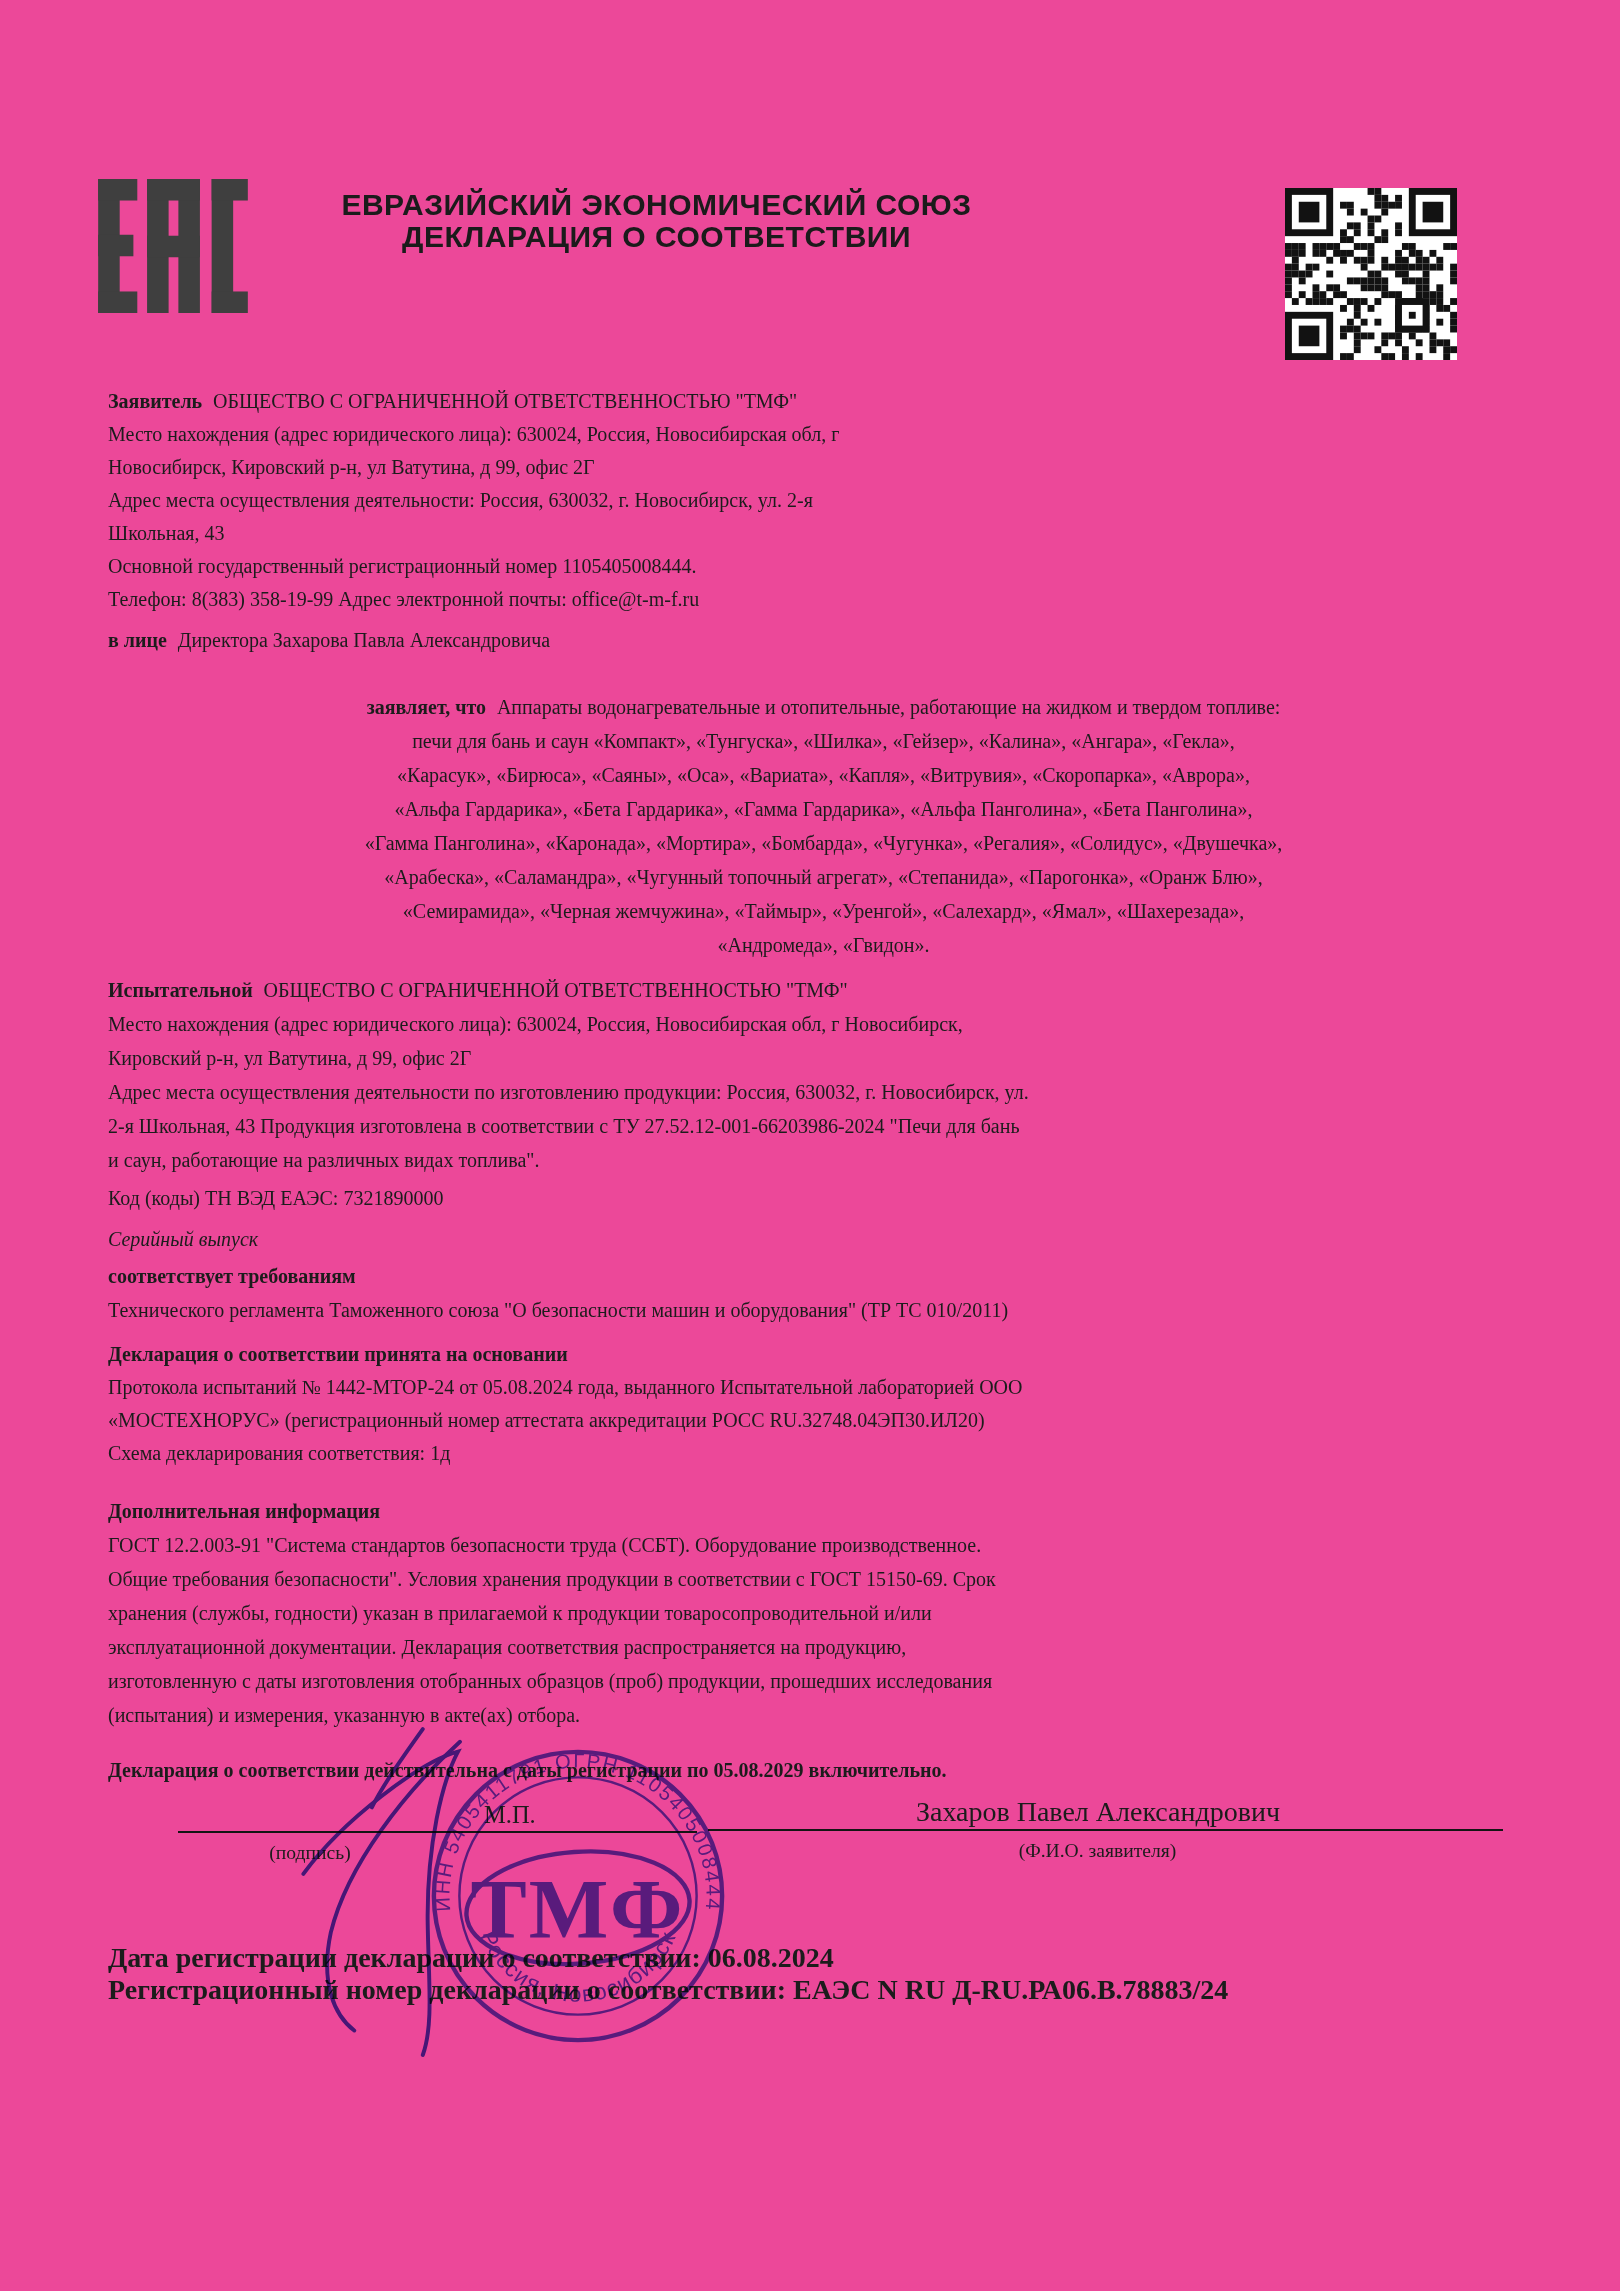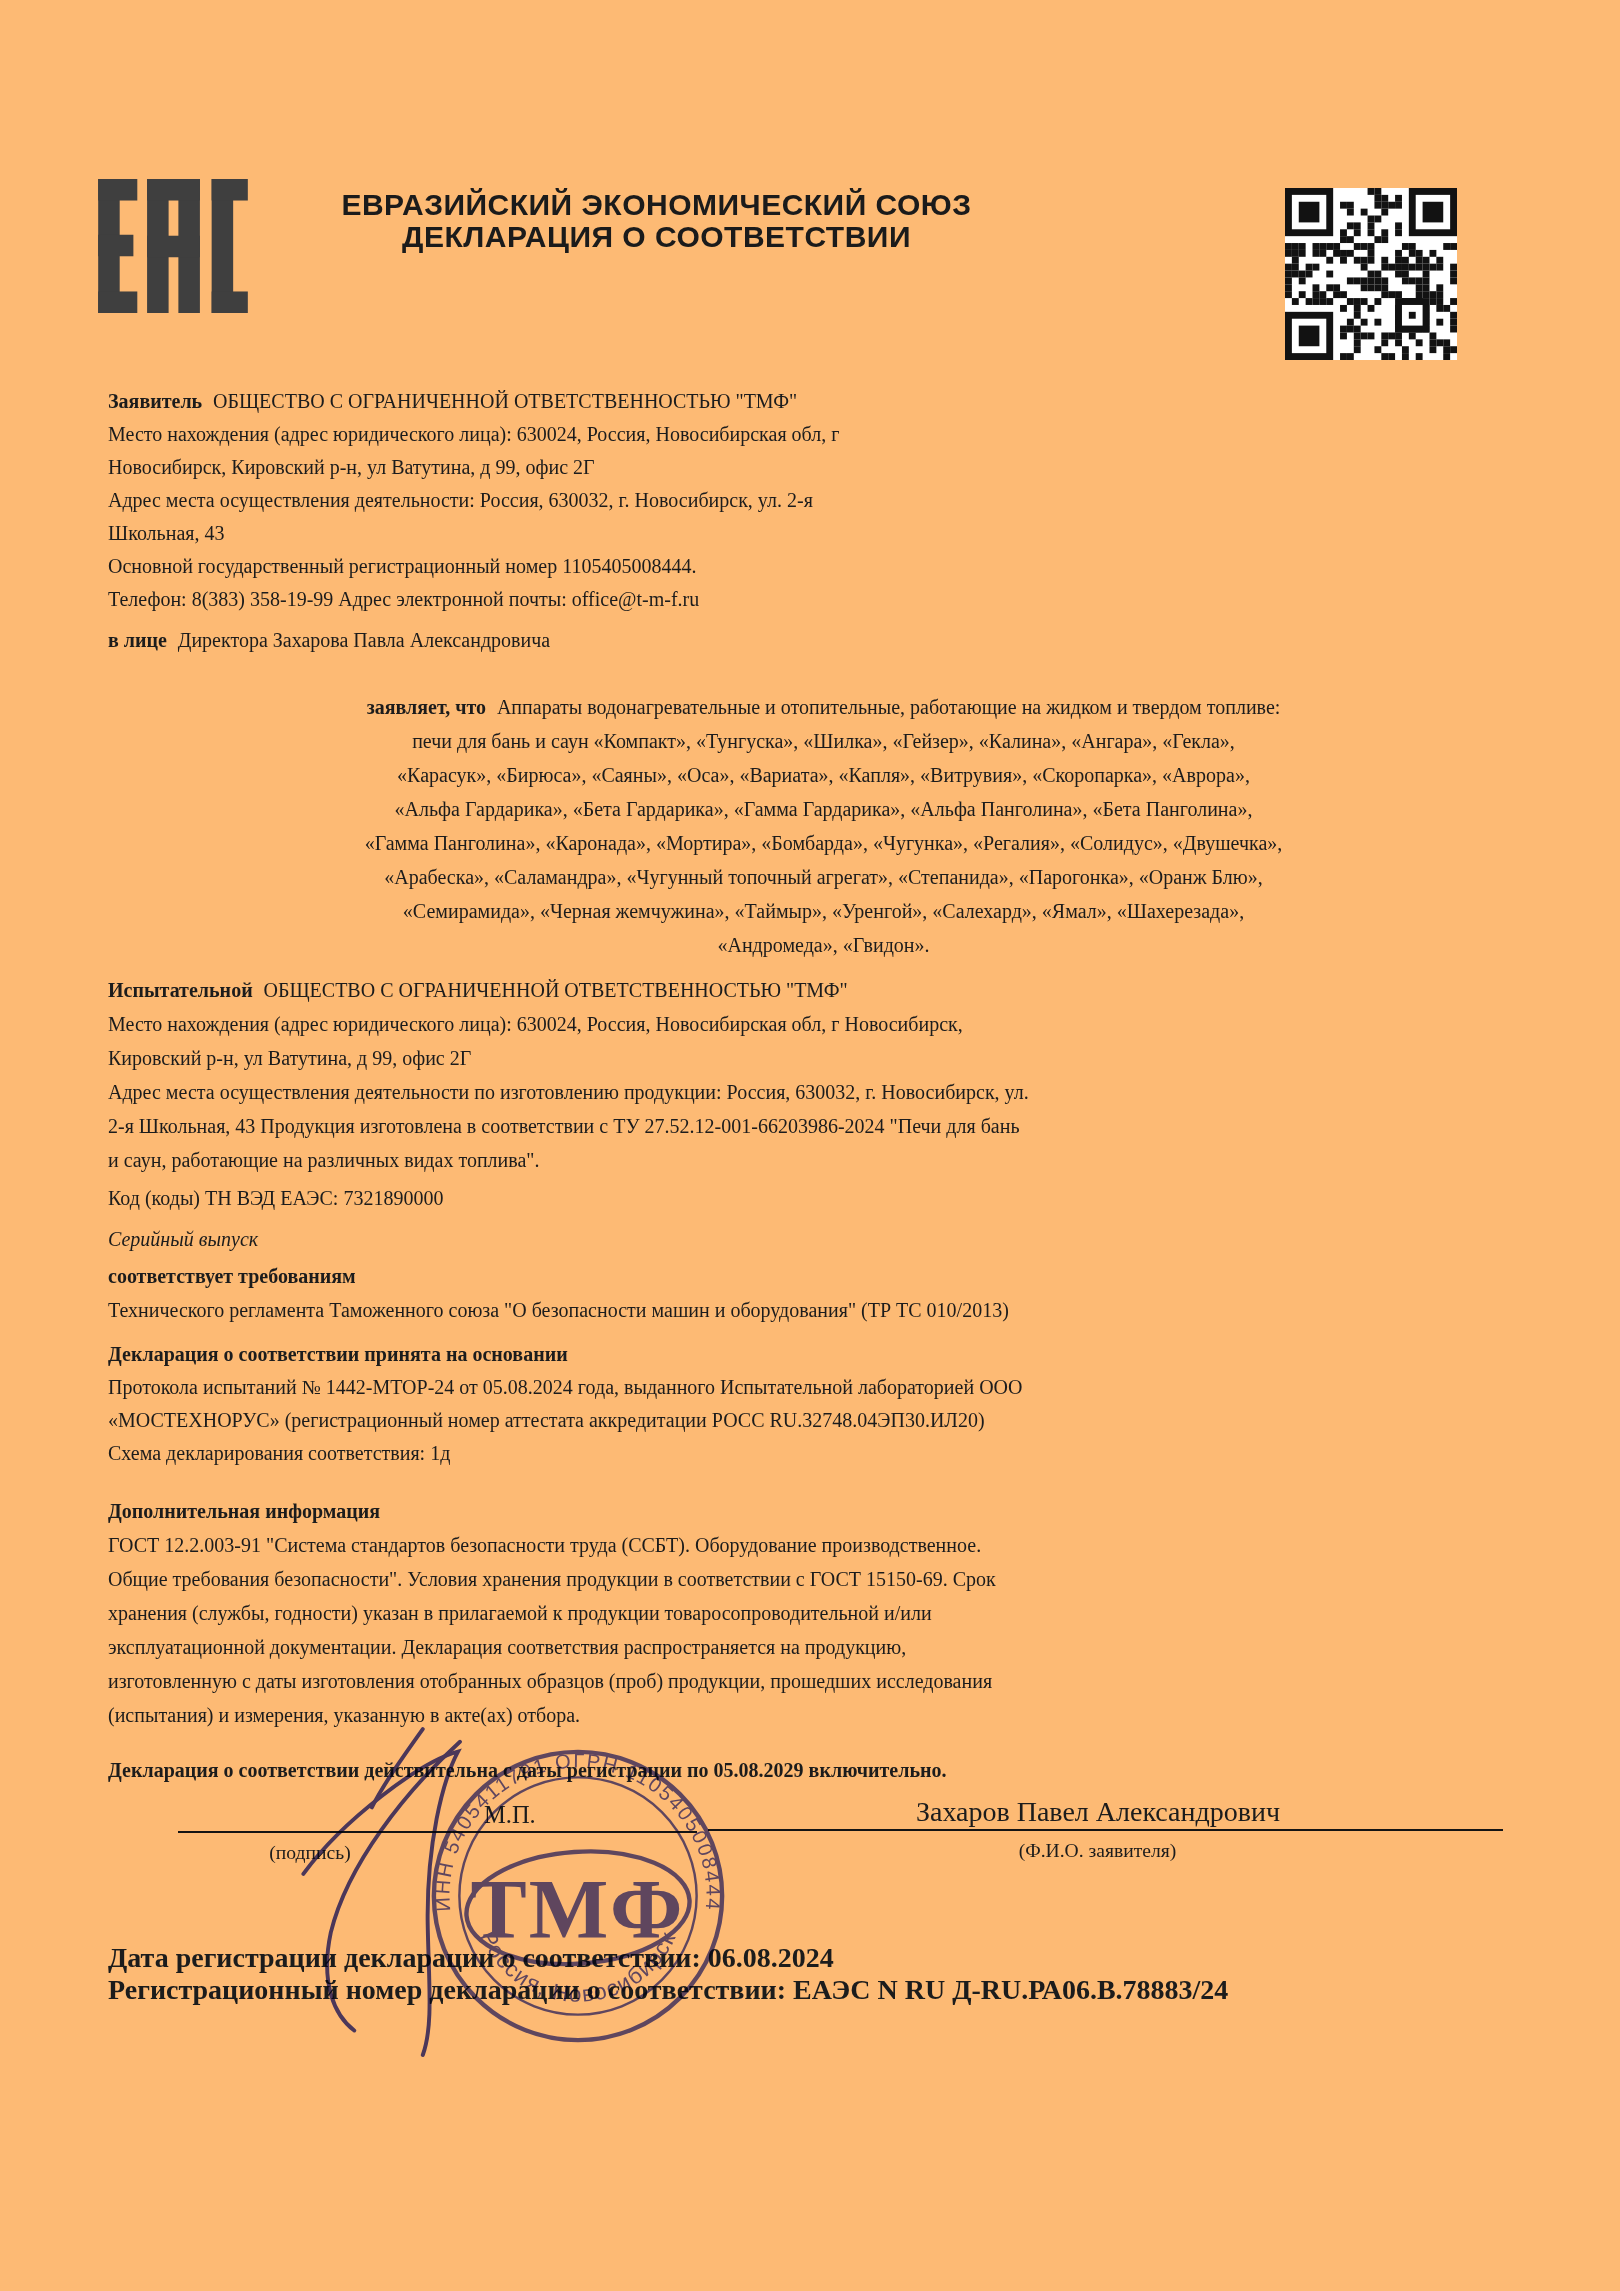--- a/index.html
+++ b/index.html
@@ -1,16 +1,16 @@
 <!DOCTYPE html>
 <html><head>
 <meta charset="utf-8">
 <style>
   html,body{margin:0;padding:0;background:#ffffff;}
-  .page{position:relative;width:1620px;height:2292px;background:#fdba74;overflow:hidden;
+  .page{position:relative;width:1620px;height:2292px;background:#ec4899;overflow:hidden;
         font-family:"Liberation Serif", serif;color:#1c1c1c;}
 
   
   .eac-logo{position:absolute;left:98px;top:179px;width:150px;height:134px;}
   .doc-title{position:absolute;left:274px;top:189px;width:765px;text-align:center;
              font-family:"Liberation Sans", sans-serif;font-weight:bold;
              font-size:30px;line-height:32px;letter-spacing:0.5px;color:#1b1b1b;}
   .qr{position:absolute;left:1285px;top:188px;width:172px;height:172px;}
 
   
@@ -331,21 +331,21 @@
 Адрес места осуществления деятельности по изготовлению продукции: Россия, 630032, г. Новосибирск, ул.
 2-я Школьная, 43 Продукция изготовлена в соответствии с ТУ 27.52.12-001-66203986-2024 "Печи для бань
 и саун, работающие на различных видах топлива".</div>
     </div>
 
     <div class="p mt-code line">Код (коды) ТН ВЭД ЕАЭС: 7321890000</div>
     <div class="p mt-serial line">Серийный выпуск</div>
 
     <div class="p lh35 mt-comply">
       <div class="b line">соответствует требованиям</div>
-      <div class="line">Технического регламента Таможенного союза "О безопасности машин и оборудования" (ТР ТС 010/2013)</div>
+      <div class="line">Технического регламента Таможенного союза "О безопасности машин и оборудования" (ТР ТС 010/2011)</div>
     </div>
 
     <div class="p mt-basis">
       <div class="b line lh35">Декларация о соответствии принята на основании</div>
       <div class="lines">Протокола испытаний № 1442-МТОР-24 от 05.08.2024 года, выданного Испытательной лабораторией ООО
 «МОСТЕХНОРУС» (регистрационный номер аттестата аккредитации РОСС RU.32748.04ЭП30.ИЛ20)
 Схема декларирования соответствия: 1д</div>
     </div>
 
     <div class="p lh35 mt-additional">

